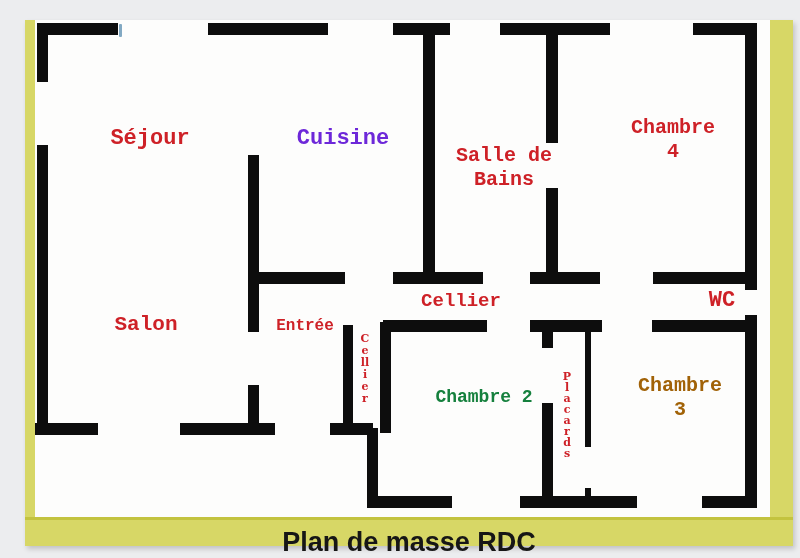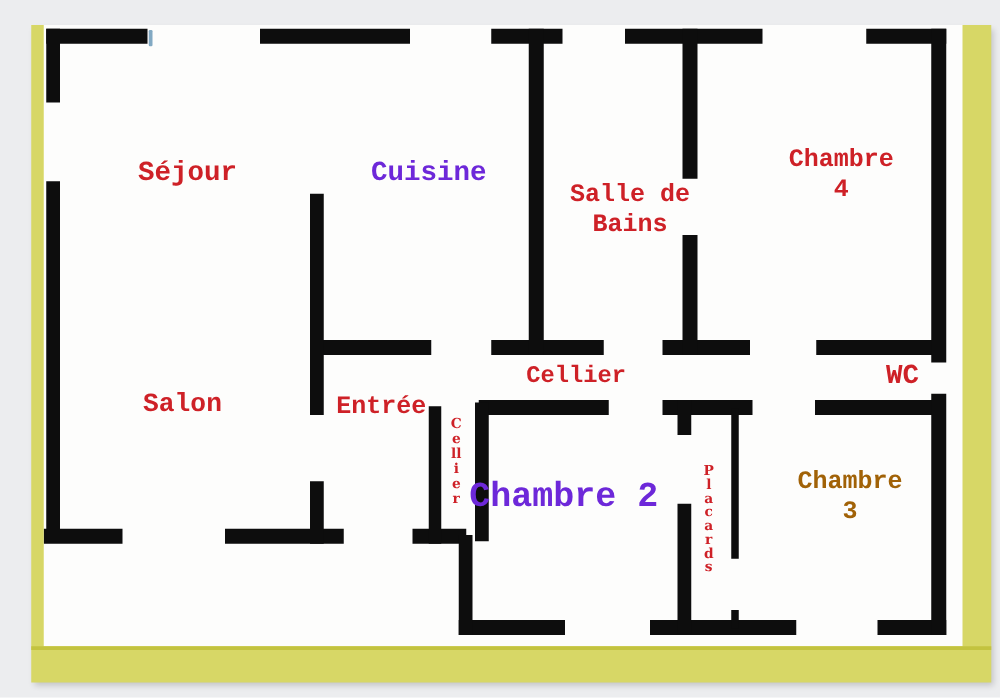--- a/index.html
+++ b/index.html
@@ -81,25 +81,26 @@
           <div class="wall" style="left: 550px; top: 307px; width: 6px; height: 120px; background: rgb(13, 13, 13);"></div>
           <div class="wall" style="left: 550px; top: 468px; width: 6px; height: 15px; background: rgb(13, 13, 13);"></div>
         </div>
       <div id="labels">
           <div class="room-label" style="left: 115px; top: 119px; font-size: 22px; color: rgb(206, 33, 39);">Séjour</div>
           <div class="room-label" style="left: 308px; top: 119px; font-size: 22px; color: #6d28d9;">Cuisine</div>
           <div class="room-label" style="left: 469px; top: 131px; font-size: 20px; color: rgb(206, 33, 39); margin-top: 17px;">Salle de
 Bains</div>
           <div class="room-label" style="left: 638px; top: 120px; font-size: 20px; color: rgb(206, 33, 39);">Chambre 4</div>
           <div class="room-label" style="left: 111px; top: 305px; font-size: 21px; color: rgb(206, 33, 39);">Salon</div>
-          <div class="room-label" style="left: 270px; top: 306px; font-size: 20px; color: rgb(206, 33, 39);">Entrée</div>
+          <div class="room-label" style="left: 270px; top: 306px; font-size: 16px; color: rgb(206, 33, 39);">Entrée</div>
           <div class="room-label" style="left: 426px; top: 281px; font-size: 19px; color: rgb(206, 33, 39);">Cellier</div>
           <div class="room-label" style="left: 687px; top: 281px; font-size: 22px; color: rgb(206, 33, 39);">WC</div>
-          <div class="room-label" style="left: 416px; top: 378px; font-size: 28px; color: #6d28d9;">Chambre 2</div>
+          <div class="room-label" style="left: 449px; top: 378px; font-size: 18px; color: #15803d;">Chambre 2</div>
           <div class="room-label" style="left: 645px; top: 378px; font-size: 20px; color: #a16207;">Chambre 3</div>
           <div class="vlabel" style="left: 330px; top: 313px; font-size: 11px; line-height: 12px; color: rgb(206, 33, 39);">Cellier</div>
           <div class="vlabel" style="left: 532px; top: 351px; font-size: 11px; line-height: 11px; color: rgb(206, 33, 39);">Placards</div>
         </div>
       <div id="scan-tick" style="left: 84px; top: 4px; width: 3px; height: 13px; background: rgb(130, 169, 195);"></div>
     </div>
     <div id="band-edge" style="background: rgb(195, 195, 63);"></div>
+    <div id="plan-title" style="color: rgb(22, 22, 22);">Plan de masse RDC</div>
   </div>
 </div>
 
 </body></html>

